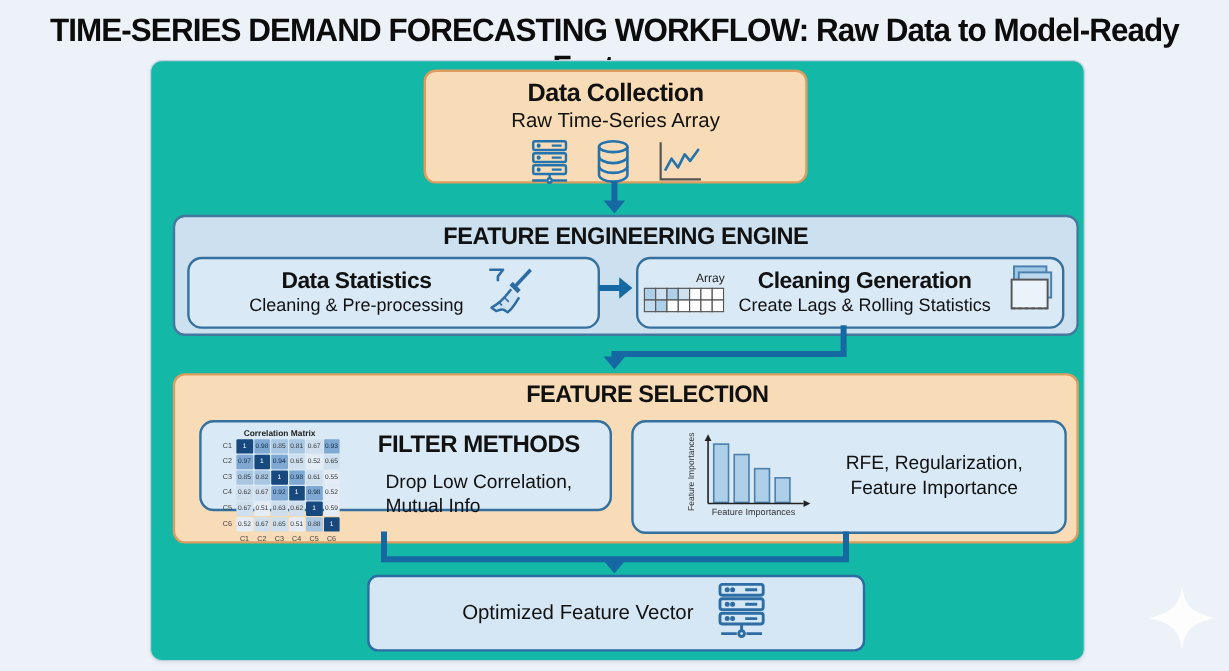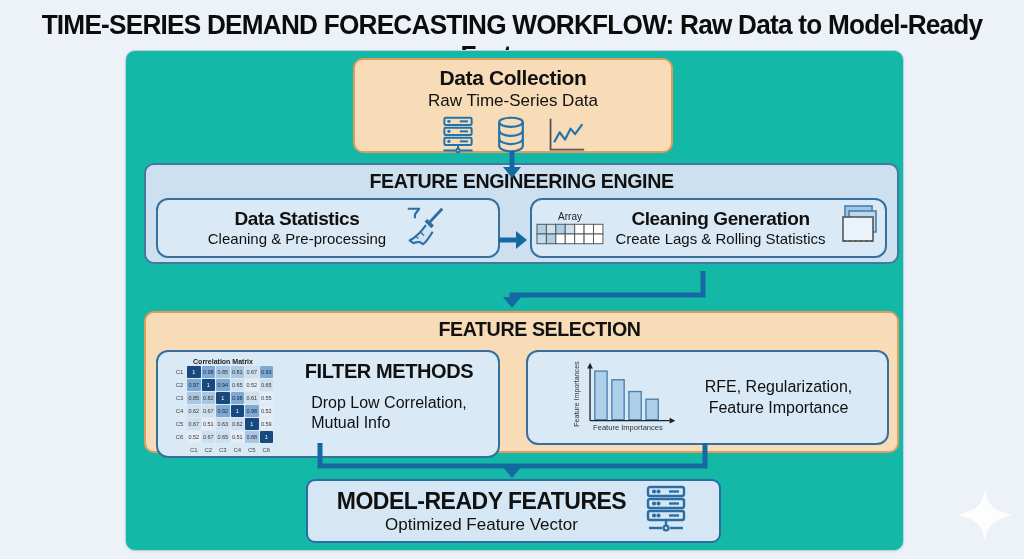--- a/index.html
+++ b/index.html
@@ -15,29 +15,29 @@
   .node{position:absolute;box-sizing:border-box;}
   .peach{background:#f8dcb7;border:2px solid #de9d5e;border-radius:10px;}
   .bluebig{background:#cce0ef;border:2.5px solid #44789f;border-radius:10px;}
   .bluesub{background:#d9e9f5;border:2px solid #35709e;border-radius:12px;}
 
   #data-collection-node{left:227px;top:7px;width:320px;height:95px;text-align:center;padding-top:6px;}
   .dc-title{font-size:21px;font-weight:700;letter-spacing:-0.4px;}
   .dc-sub{font-size:17px;margin-top:1px;}
   .dc-icons{display:flex;justify-content:center;align-items:flex-end;gap:14px;margin-top:4px;}
 
-  #engine-node{left:18px;top:112px;width:755px;height:101px;}
+  #engine-node{left:18px;top:128px;width:755px;height:101px;}
   .big-header{text-align:center;font-size:20px;font-weight:700;letter-spacing:-0.4px;margin-top:5px;transform:scaleX(0.98);}
   #data-preparation-node{left:10px;top:33px;width:344px;height:60px;display:flex;align-items:center;justify-content:center;gap:14px;}
   #feature-generation-node{left:384px;top:33px;width:357px;height:60px;display:flex;align-items:center;justify-content:center;gap:8px;padding:0 4px;}
   .sub-title{font-size:19px;font-weight:700;letter-spacing:-0.4px;line-height:1.1;text-align:center;}
   .sub-sub{font-size:15px;text-align:center;line-height:1.15;}
 
   #selection-node{left:18px;top:260px;width:755px;height:142px;padding-left:36px;}
-  #filter-methods-node{left:10px;top:37px;width:344px;height:108px;display:flex;align-items:stretch;padding:4px 6px;gap:4px;}
+  #filter-methods-node{left:20px;top:37px;width:344px;height:76px;display:flex;align-items:stretch;padding:4px 6px;gap:4px;}
   #wrapper-methods-node{left:380px;top:37px;width:363px;height:95px;display:flex;flex-direction:column;padding:3px 6px;}
   .fm-right{flex:1;display:flex;flex-direction:column;align-items:center;justify-content:flex-start;padding-top:4px;}
   .fm-title{font-size:20px;font-weight:700;letter-spacing:-0.4px;}
   .fm-sub{font-size:16px;white-space:pre-line;line-height:1.25;margin-top:10px;}
   .wm-title{font-size:19px;font-weight:700;letter-spacing:-0.4px;text-align:center;}
   .wm-row{flex:1;display:flex;align-items:center;justify-content:center;gap:14px;}
   .wm-sub{font-size:16px;text-align:center;white-space:pre-line;line-height:1.3;}
 
   #model-ready-node{left:180px;top:428px;width:415px;height:64px;background:#d5e7f4;border:2.5px solid #2d6ca3;
     border-radius:9px;display:flex;align-items:center;justify-content:center;gap:16px;}
@@ -46,38 +46,38 @@
   .mr-sub{font-size:17px;}
 
   
   #correlation-matrix{width:118px;display:flex;flex-direction:column;align-items:center;padding-top:2px;}
   .mx-title{font-size:7px;font-weight:700;color:#222;margin-bottom:1px;}
   .mx-grid{display:grid;grid-template-columns:13px repeat(6,13.5px);grid-auto-rows:12px;gap:1px;align-items:center;}
   .mx-lab{font-size:6px;color:#444;text-align:center;line-height:12px;}
   .mx-cell{font-size:5.5px;text-align:center;line-height:12px;border-radius:1px;}
 
   
-  .array-wrap{display:flex;flex-direction:column;align-items:center;}
+  .array-wrap{display:flex;flex-direction:column;align-items:flex-end;}
   .array-label{font-size:10px;color:#222;margin-bottom:1px;}
 
   #connector-overlay{position:absolute;left:0;top:0;width:1024px;height:559px;z-index:6;pointer-events:none;}
   #sparkle{position:absolute;left:952px;top:482px;z-index:2;}
 </style>
 </head>
 <body>
 
 <div id="stage">
 
   <div id="page-title" class="cond">TIME-SERIES DEMAND FORECASTING WORKFLOW: Raw Data to Model-Ready Features</div>
 
   <div id="outer-panel">
 
     <div id="data-collection-node" class="node peach">
       <div class="dc-title">Data Collection</div>
-      <div class="dc-sub">Raw Time-Series Data</div>
+      <div class="dc-sub">Raw Time-Series Array</div>
       <div class="dc-icons">
         <span>
           <svg width="40" height="40" viewBox="0 0 44 44" fill="none" stroke="#2273ae" stroke-width="2.2">
             <rect x="7" y="3" width="30" height="8" rx="1.5"></rect>
             <rect x="7" y="14" width="30" height="8" rx="1.5"></rect>
             <rect x="7" y="25" width="30" height="8" rx="1.5"></rect>
             <circle cx="12" cy="7" r="0.8" fill="#2273ae"></circle>
               <line x1="24" y1="7" x2="33" y2="7"></line>
             <circle cx="12" cy="18" r="0.8" fill="#2273ae"></circle>
               <line x1="24" y1="18" x2="33" y2="18"></line>
@@ -247,21 +247,20 @@
             </svg>
           </span>
           <div class="wm-sub">RFE, Regularization,
 Feature Importance</div>
         </div>
       </div>
     </div>
 
     <div id="model-ready-node" class="node">
       <div class="mr-text">
-        <div class="mr-title">MODEL-READY FEATURES</div>
         <div class="mr-sub">Optimized Feature Vector</div>
       </div>
       <span>
         <svg width="48" height="50" viewBox="0 0 48 50" fill="none" stroke="#2e6da4" stroke-width="2.4">
           <rect x="6" y="3" width="36" height="9" rx="2"></rect>
           <rect x="6" y="15" width="36" height="9" rx="2"></rect>
           <rect x="6" y="27" width="36" height="9" rx="2"></rect>
           <circle cx="12" cy="7.5" r="0.9" fill="#2e6da4"></circle>
             <circle cx="16.5" cy="7.5" r="0.9" fill="#2e6da4"></circle>
             <line x1="27" y1="7.5" x2="37" y2="7.5"></line>

